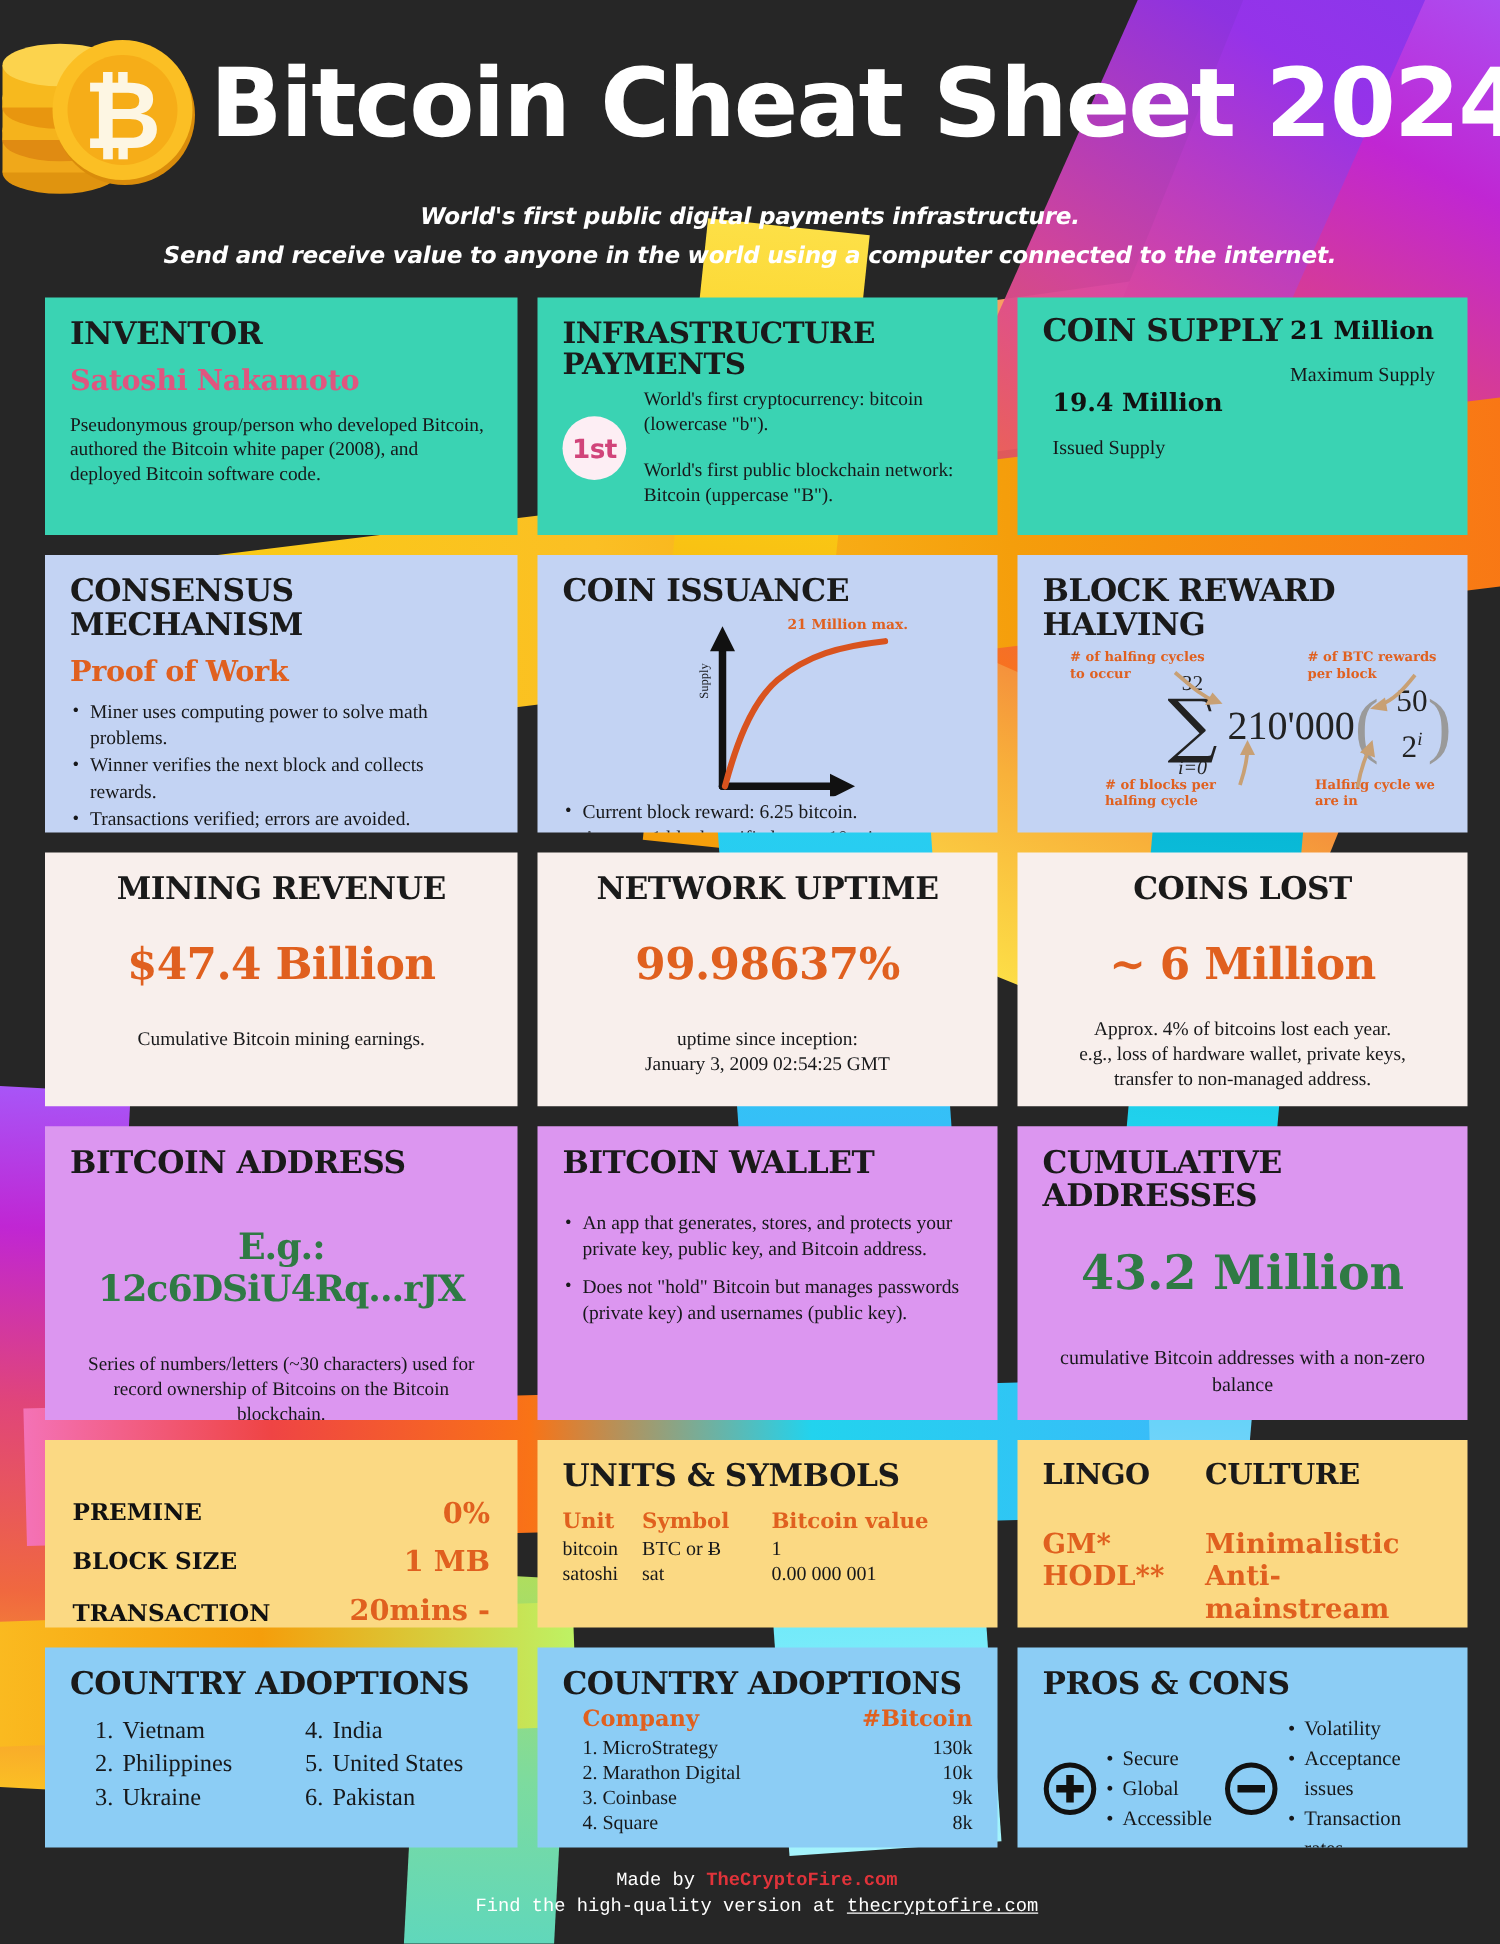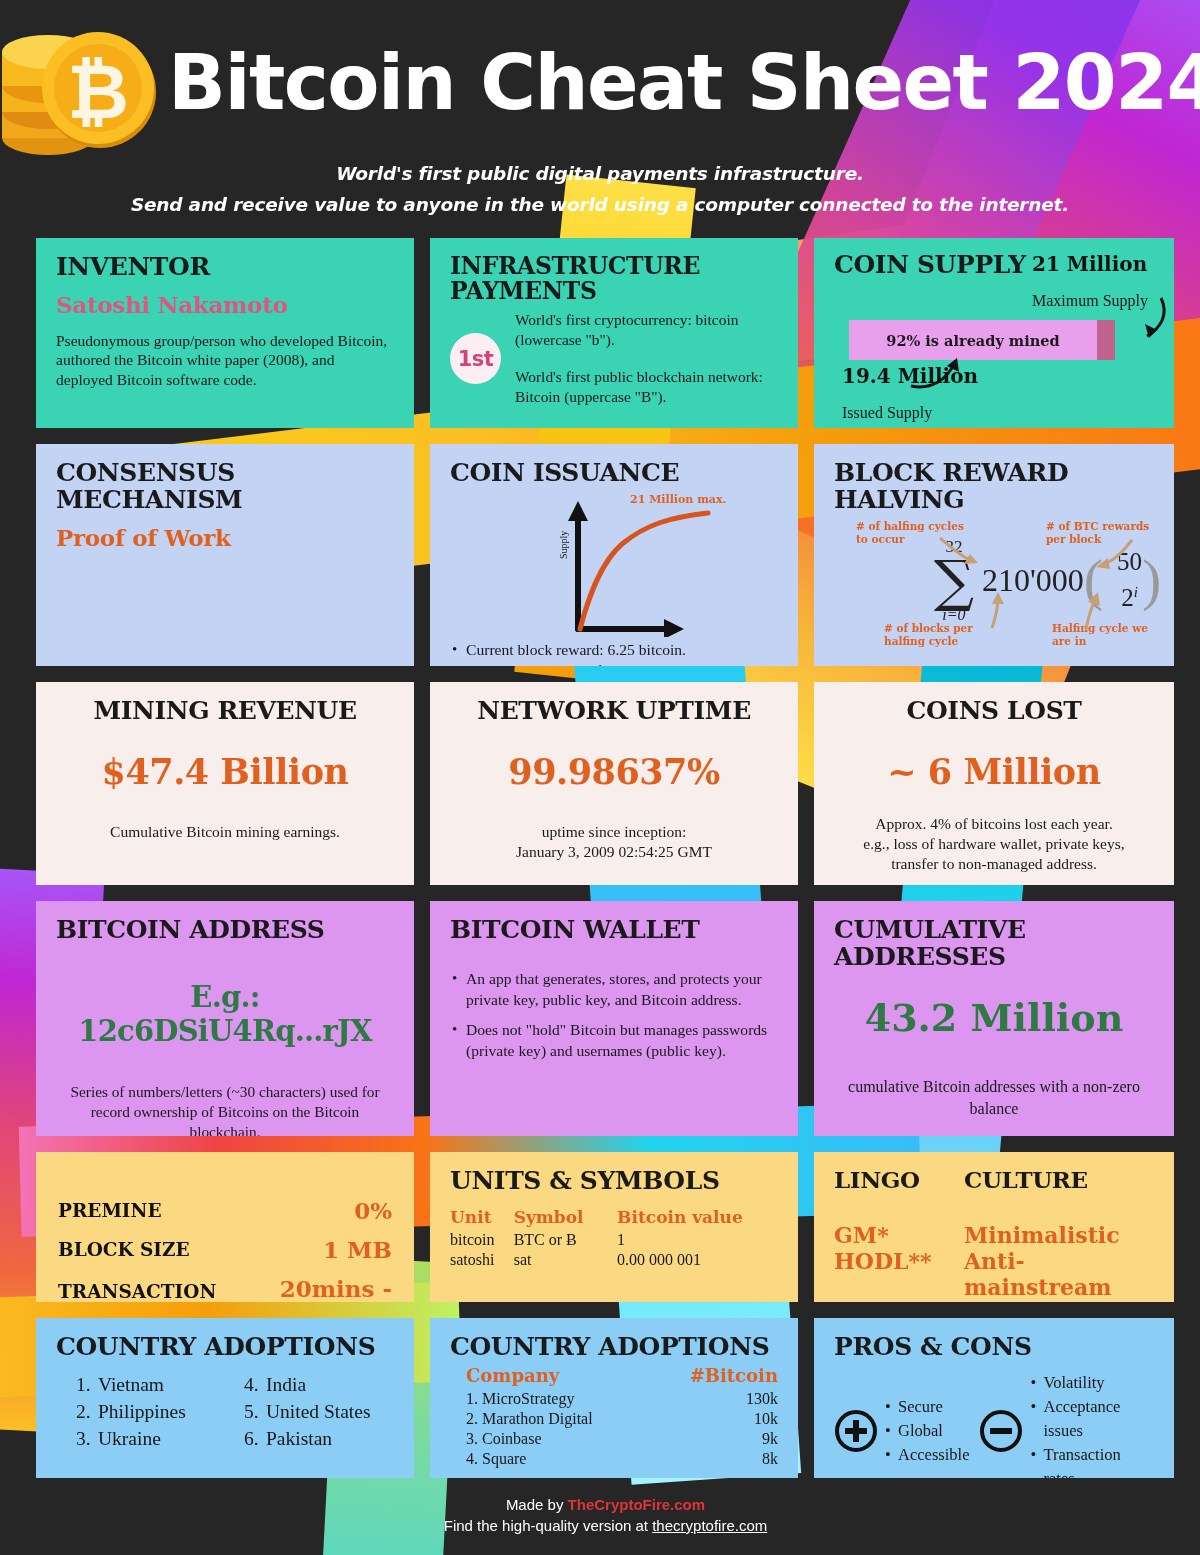--- a/index.html
+++ b/index.html
@@ -318,21 +318,21 @@
   .pc-group li {
     position:relative; padding-left:13px;
     font-family:"Liberation Serif", serif; font-size:16.5px; line-height:24px; color:#17181a;
   }
   .pc-group li::before { content:"•"; position:absolute; left:0; top:0; }
 
   
   .footer {
     position:relative; z-index:2;
     text-align:center; margin-top:16px;
-    font-family:Liberation Sans, sans-serif; font-size:15px; line-height:21px; color:#fff;margin-left:11px;
+    font-family:Liberation Mono, monospace; font-size:15px; line-height:21px; color:#fff;margin-left:11px;
   }
   .footer .brand { color:#e0333a; font-weight:600; }
   .footer .link { text-decoration:underline; }
 </style>
 </head>
 <body>
 
 <div class="page">
 
   <div class="bg-layer">
@@ -395,43 +395,34 @@
     </div>
 
     <div class="card teal c-supply" style="height:190px;">
       <div class="supply-top">
         <h2>COIN SUPPLY</h2>
         <div class="supply-right">
           <div class="big-num">21 Million</div>
           <div class="small-lbl">Maximum Supply</div>
         </div>
       </div>
-      <div class="supply-bar-wrap">
-        <div class="supply-bar">
-          <span>92% is already mined</span>
-        </div>
-        <div class="supply-cap"></div>
-        <svg class="arrow-svg" style="left:272px; top:-26px;" width="50" height="60" viewBox="0 0 50 60">
-          <path d="M40 4 C48 20, 40 34, 26 42" stroke="#111" stroke-width="3" fill="none"></path>
-          <path d="M28 44 L24 30 L36 36 Z" fill="#111"></path>
-        </svg>
-        <svg class="arrow-svg" style="left:60px; top:36px;" width="60" height="40" viewBox="0 0 60 40">
-          <path d="M2 30 C22 34, 38 24, 46 6" stroke="#111" stroke-width="3" fill="none"></path>
-          <path d="M48 2 L50 16 L38 10 Z" fill="#111"></path>
-        </svg>
-      </div>
       <div class="supply-bot">
         <div class="big-num">19.4 Million</div>
         <div class="small-lbl">Issued Supply</div>
       </div>
     </div>
 
     <div class="card peri" style="height:222px;">
       <h2>CONSENSUS MECHANISM</h2>
       <div class="sub-head accent-orng">Proof of Work</div>
+      <ul class="bullets">
+        <li>Miner uses computing power to solve math problems.</li>
+        <li>Winner verifies the next block and collects rewards.</li>
+        <li>Transactions verified; errors are avoided.</li>
+      </ul>
     </div>
 
     <div class="card peri" style="height:222px;">
       <h2>COIN ISSUANCE</h2>
       <div class="chart-box">
         <div class="chart-note">21 Million max.</div>
         <div class="axis-label">Supply</div>
         <svg width="340" height="148" viewBox="0 0 340 148">
 
           <line x1="128" y1="140" x2="128" y2="22" stroke="#111" stroke-width="6" stroke-linecap="round"></line>

